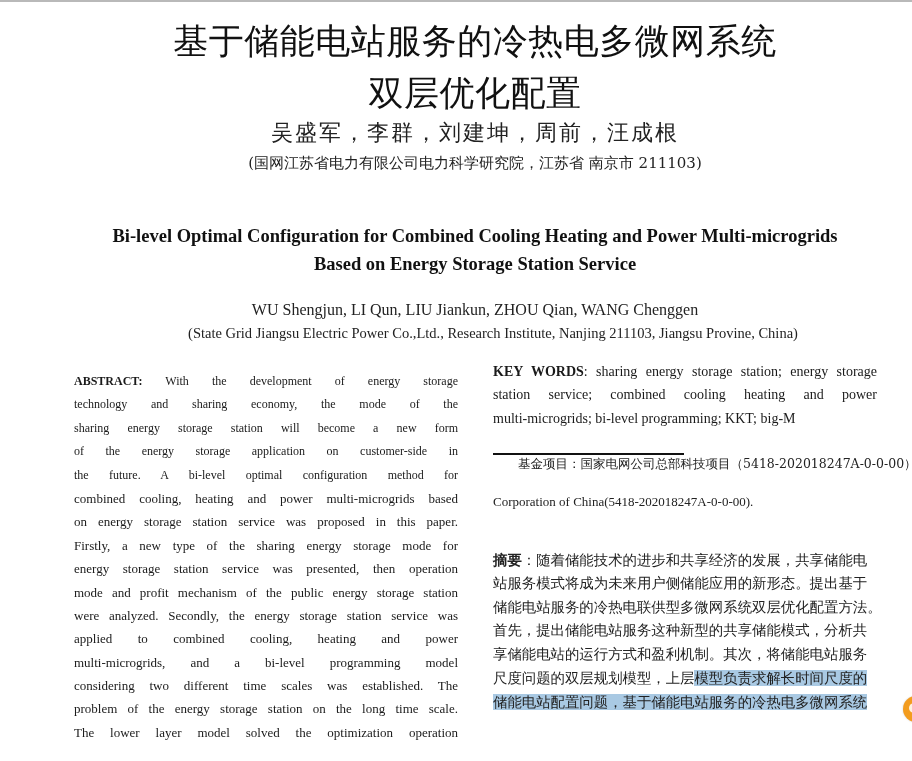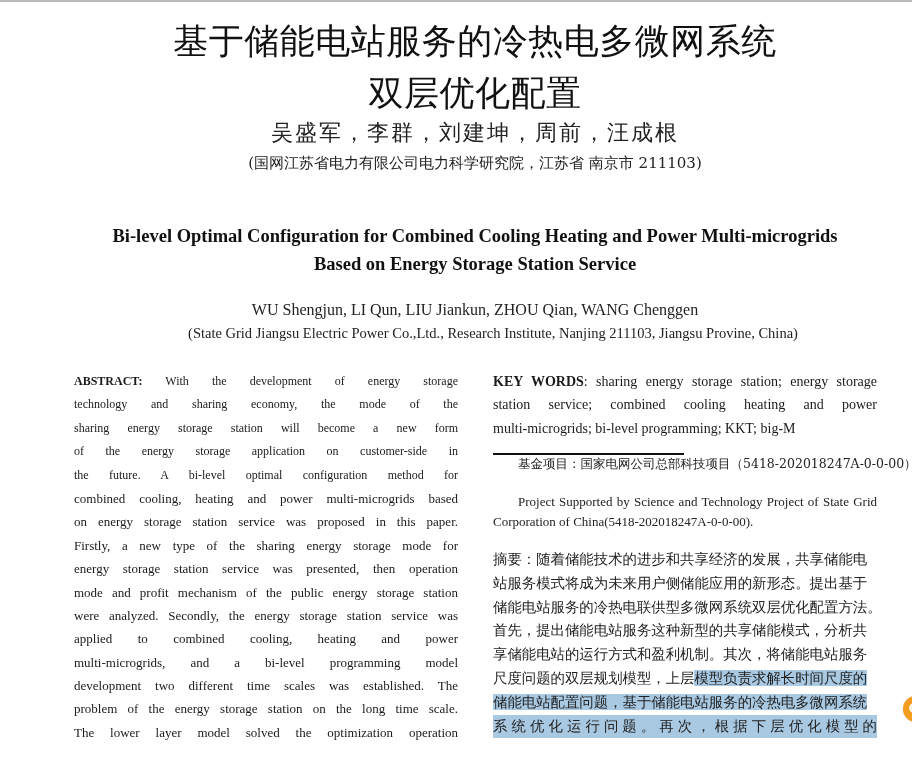--- a/index.html
+++ b/index.html
@@ -29,38 +29,38 @@
     font-size: 14.5px; color: #222; }
 
   .abstract { position: absolute; left: 74px; top: 370px; width: 384px;
     text-align: justify; text-align-last: justify; }
   .abstract .line { display: block; height: 23.4px; line-height: 23.4px; font-size: 13px;
     color: #1a1a1a; text-align: justify; text-align-last: justify; white-space: nowrap; }
   .abstract .line.big { font-size: 12px; }
   .abstract .lbl { font-weight: bold; }
   .abstract .line span.jus { display: inline-block; width: 100%; text-align: justify; text-align-last: justify; white-space: normal; }
 
-  .kw { position: absolute; left: 493px; top: 370px; width: 384px; }
+  .kw { position: absolute; left: 493px; top: 360px; width: 384px; }
   .kw .line { display: block; height: 23.4px; line-height: 23.4px; font-size: 14px; color: #1a1a1a; }
   .kw .line span.jus { display: inline-block; width: 100%; text-align: justify; text-align-last: justify; }
   .kw .lbl { font-weight: bold; }
 
   .fn-rule { position: absolute; left: 493px; top: 453px; width: 191px; height: 2px; background: #111; }
   .fund-cn { position: absolute; left: 518px; top: 456px; font-family: "DejaVu Serif", serif;
     font-size: 12.5px; color: #222; white-space: nowrap; }
   .fund-en { position: absolute; left: 493px; top: 492px; width: 384px; font-size: 13px; color: #222; }
   .fund-en .line { display: block; height: 20px; line-height: 20px; }
   .fund-en .line span.jus { display: inline-block; width: 100%; text-align: justify; text-align-last: justify; }
   .fund-en .indent { padding-left: 25px; }
 
   .zh-abs { position: absolute; left: 493px; top: 548px; width: 384px; }
   .zh-abs .line { display: block; height: 23.8px; line-height: 23.8px; font-family: "DejaVu Serif", serif;
     font-size: 14.4px; color: #222; white-space: nowrap; overflow: visible; }
   .zh-abs .line span.jus { display: inline-block; width: 100%; text-align: justify; text-align-last: justify; white-space: normal; }
-  .zh-abs .lbl { font-weight: normal; }
+  .zh-abs .lbl { font-weight: bold; }
   .hl { background: #a9c9e3; }
 
   .float-widget { position: absolute; left: 903px; top: 696px; width: 26px; height: 26px; border-radius: 50%;
     background: #f39c1e; box-shadow: 0 0 2px rgba(0,0,0,0.2); }
   .float-widget::after { content: ""; position: absolute; left: 6px; top: 7px; width: 10px; height: 10px;
     border-radius: 50%; background: #fff3de; }
 </style>
 </head>
 <body>
 
@@ -83,42 +83,40 @@
   <span class="line big"><span class="jus">of the energy storage application on customer-side in</span></span>
   <span class="line big"><span class="jus">the future. A bi-level optimal configuration method for</span></span>
   <span class="line"><span class="jus">combined cooling, heating and power multi-microgrids based</span></span>
   <span class="line"><span class="jus">on energy storage station service was proposed in this paper.</span></span>
   <span class="line"><span class="jus">Firstly, a new type of the sharing energy storage mode for</span></span>
   <span class="line"><span class="jus">energy storage station service was presented, then operation</span></span>
   <span class="line"><span class="jus">mode and profit mechanism of the public energy storage station</span></span>
   <span class="line"><span class="jus">were analyzed. Secondly, the energy storage station service was</span></span>
   <span class="line"><span class="jus">applied to combined cooling, heating and power</span></span>
   <span class="line"><span class="jus">multi-microgrids, and a bi-level programming model</span></span>
-  <span class="line"><span class="jus">development two different time scales was established. The</span></span>
+  <span class="line"><span class="jus">considering two different time scales was established. The</span></span>
   <span class="line"><span class="jus">problem of the energy storage station on the long time scale.</span></span>
   <span class="line"><span class="jus">The lower layer model solved the optimization operation</span></span>
 </div>
 
 <div class="kw">
   <span class="line"><span class="jus"><span class="lbl">KEY WORDS</span><span>: sharing energy storage station; energy storage</span></span></span>
   <span class="line"><span class="jus">station service; combined cooling heating and power</span></span>
   <span class="line">multi-microgrids; bi-level programming; KKT; big-M</span>
 </div>
 
 <div class="fn-rule"></div>
 <div class="fund-cn">基金项目：国家电网公司总部科技项目（5418-202018247A-0-0-00）。</div>
 <div class="fund-en">
-  <span class="line"><span class="jus indent">Project Supported by Science and Technology Project of State Grid</span></span>
   <span class="line">Corporation of China(5418-202018247A-0-0-00).</span>
 </div>
 
 <div class="zh-abs">
   <span class="line"><span class="lbl">摘要</span><span>：随着储能技术的进步和共享经济的发展，共享储能电</span></span>
   <span class="line">站服务模式将成为未来用户侧储能应用的新形态。提出基于</span>
   <span class="line">储能电站服务的冷热电联供型多微网系统双层优化配置方法。</span>
   <span class="line">首先，提出储能电站服务这种新型的共享储能模式，分析共</span>
   <span class="line">享储能电站的运行方式和盈利机制。其次，将储能电站服务</span>
   <span class="line"><span>尺度问题的双层规划模型，上层</span><span class="hl">模型负责求解长时间尺度的</span></span>
   <span class="line"><span class="hl">储能电站配置问题，基于储能电站服务的冷热电多微网系统</span></span>
-  <span class="line"><span class="jus hl">系统优化运行问题。再次，根据下层优化模型的</span></span>
 </div>
 
 <div class="float-widget"></div>
 
 </body></html>

